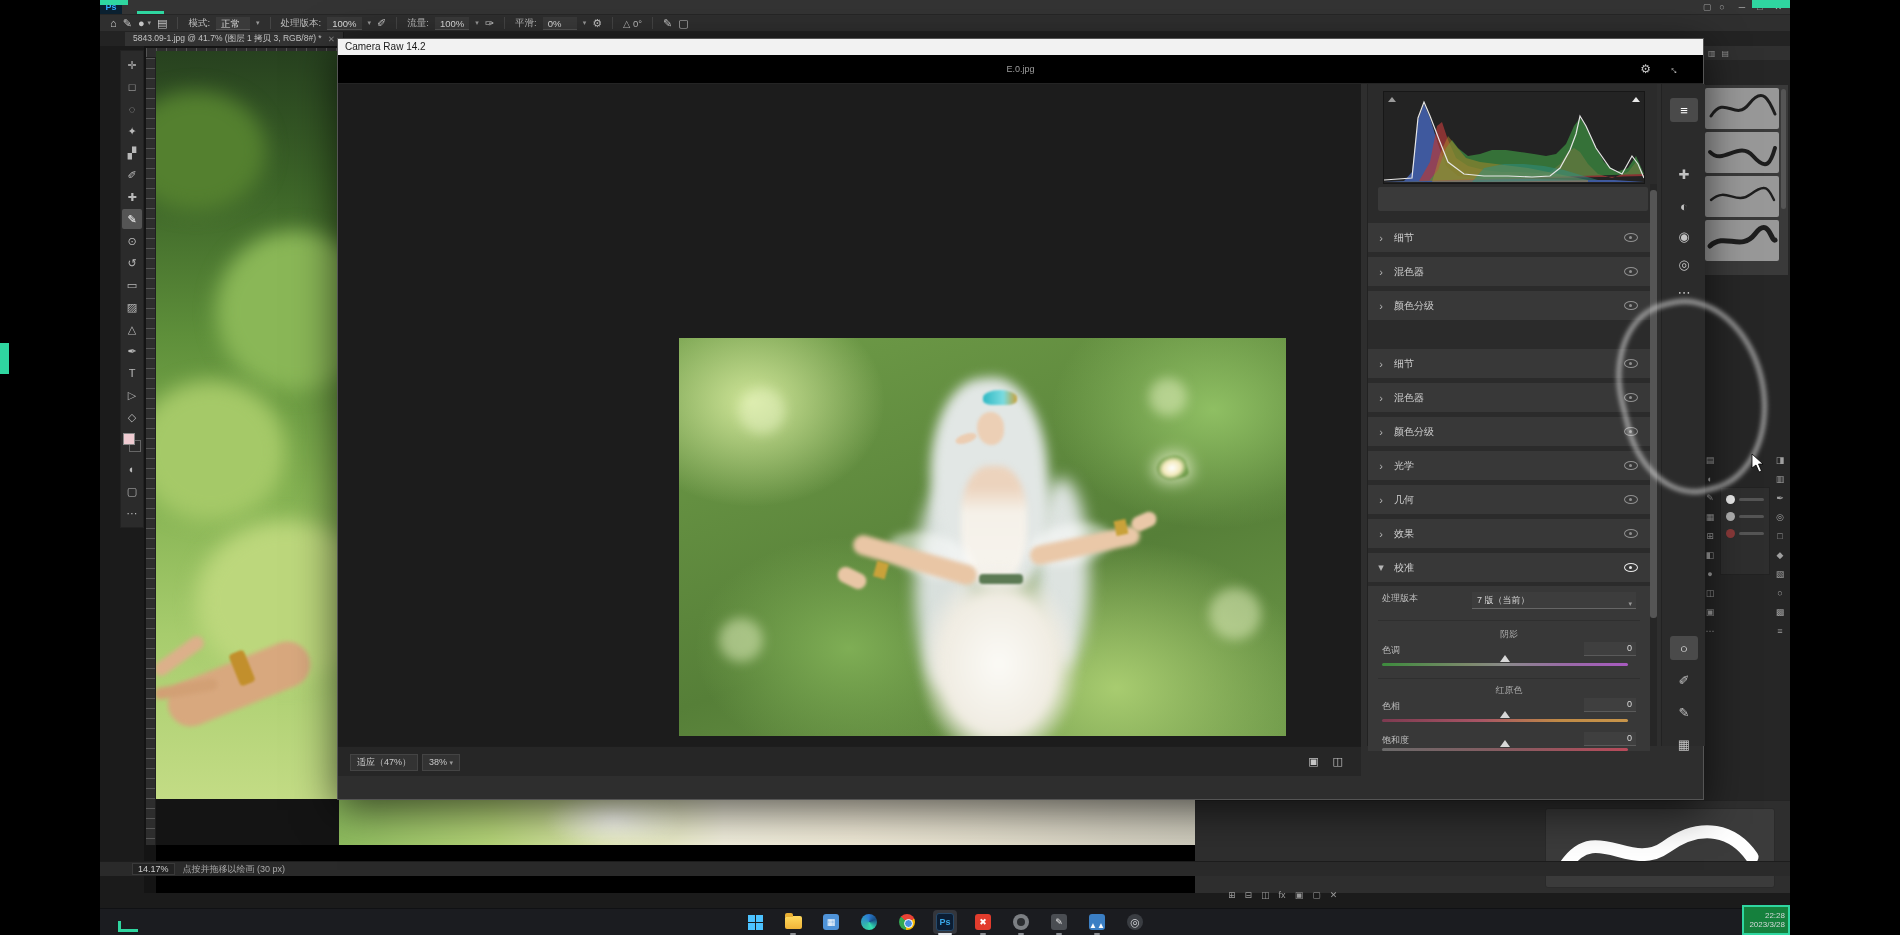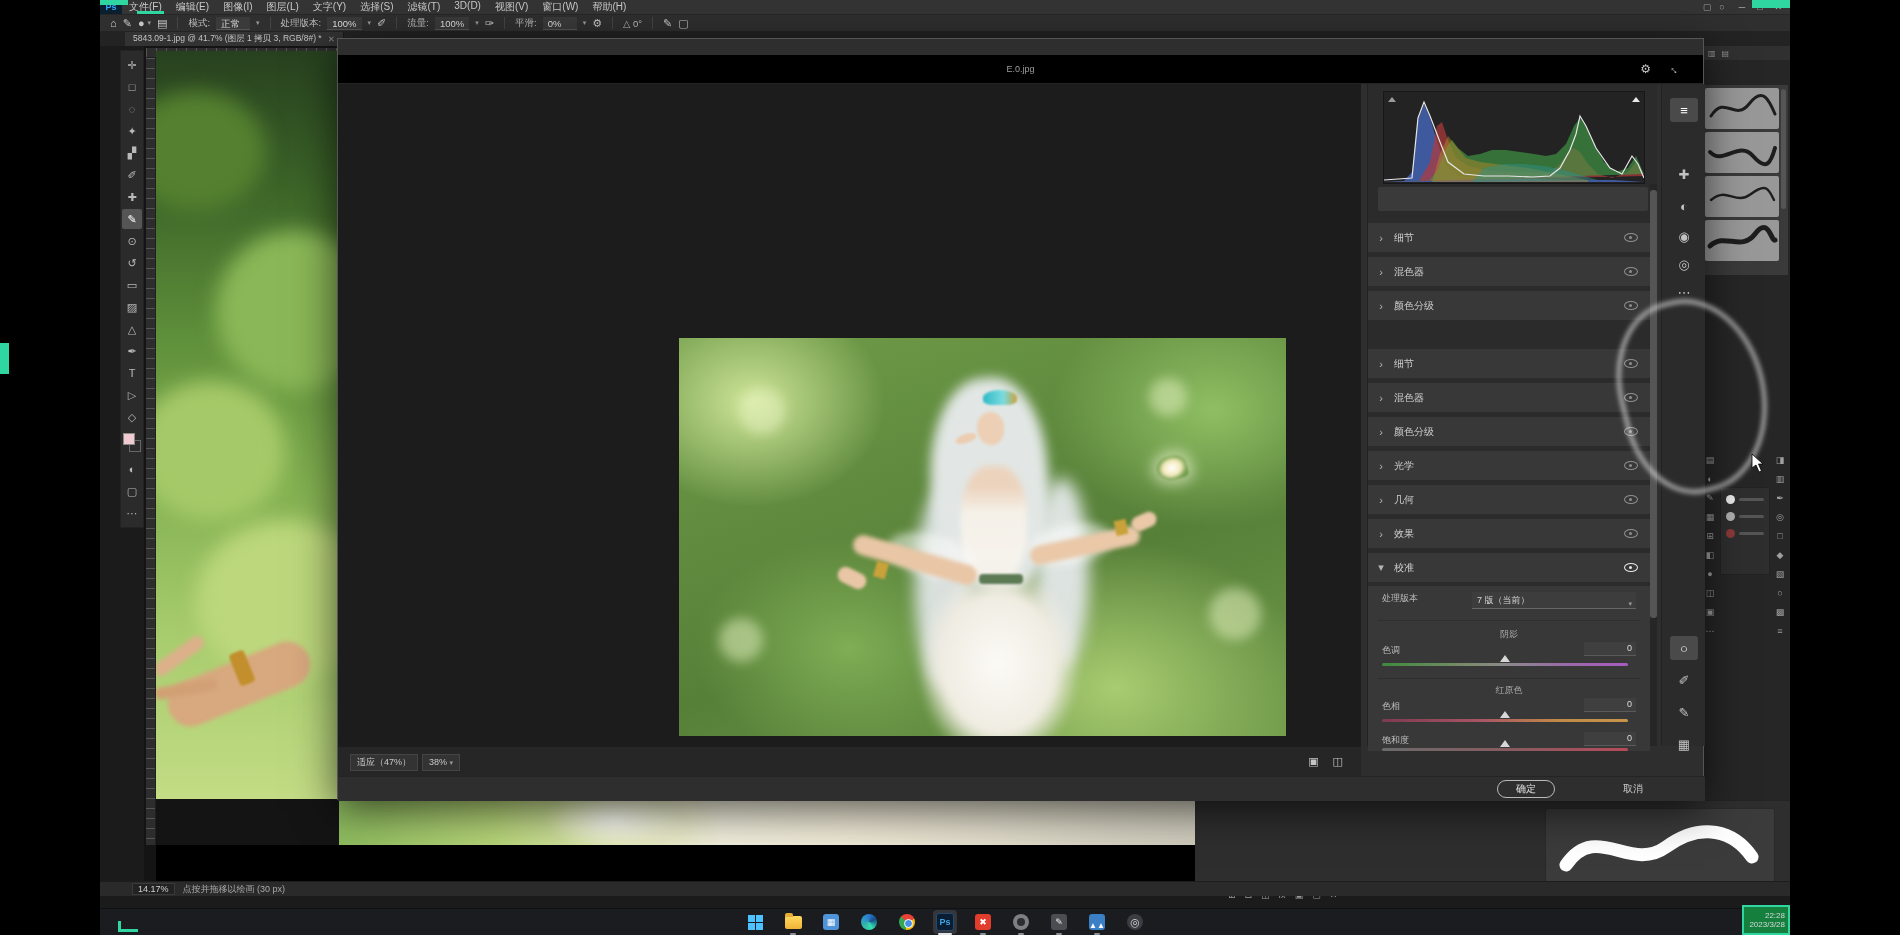--- a/index.html
+++ b/index.html
@@ -43,21 +43,21 @@
   .blur-blob{position:absolute;border-radius:50%;filter:blur(10px)}
   #doc-hand{left:8px;top:610px;width:150px;height:46px;background:#d8a87e;border-radius:24px;transform:rotate(-22deg);filter:blur(2px)}
   #doc-hand-f1{left:-6px;top:598px;width:58px;height:14px;background:#dcb08a;border-radius:8px;transform:rotate(-36deg);filter:blur(2px)}
   #doc-hand-f2{left:-2px;top:632px;width:64px;height:12px;background:#d2a075;border-radius:8px;transform:rotate(-10deg);filter:blur(2px)}
   #doc-bracelet{left:78px;top:600px;width:16px;height:34px;background:#c28f2c;transform:rotate(-22deg);filter:blur(1px);border-radius:4px}
   #doc-strip{left:239px;top:800px;width:856px;height:45px;overflow:hidden;
     background:linear-gradient(90deg,#8dbb5e 0%,#b5d478 18%,#dfe6b0 32%,#f2efdd 45%,#efe9d6 60%,#e4dfcd 75%,#d6d2c2 90%,#cfccbd 100%)}
   #doc-strip .dress{position:absolute;left:205px;top:-10px;width:140px;height:60px;background:radial-gradient(closest-side,#fdfdf8,rgba(253,253,248,0));filter:blur(4px)}
   #black-bottom{left:56px;top:845px;width:1039px;height:48px;background:#000}
   
-  #statusbar{left:0;top:881px;width:1690px;height:15px;background:#2a2a2a;border-top:1px solid #1d1d1d;display:flex;align-items:center;font-size:9px;color:#a9a9a9;gap:8px;padding-left:32px}
+  #statusbar{left:0;top:861px;width:1690px;height:15px;background:#2a2a2a;border-top:1px solid #1d1d1d;display:flex;align-items:center;font-size:9px;color:#a9a9a9;gap:8px;padding-left:32px}
   #status-zoom{background:#222;padding:0 5px;border:1px solid #3a3a3a;color:#cfcfcf}
   
   #dock{left:1600px;top:46px;width:90px;height:847px;background:#262626;border-left:1px solid #1c1c1c}
   #dock-head{left:1600px;top:46px;width:90px;height:14px;background:#303030;display:flex;gap:6px;align-items:center;padding-left:8px;font-size:8px;color:#999}
   #brush-panel{left:1602px;top:85px;width:86px;height:190px;background:#3a3a3a;padding:3px;display:flex;flex-direction:column;gap:3px}
   .preset-row{width:74px;height:41px;background:#989898;border-radius:2px}
   #brush-scroll{position:absolute;right:2px;top:4px;width:5px;height:120px;background:#555;border-radius:3px}
   .icol{width:16px;display:flex;flex-direction:column;align-items:center;gap:9px;font-size:9px;color:#9f9f9f}
   #icol-a{left:1602px;top:455px}
   #icol-b{left:1672px;top:455px}
@@ -172,33 +172,20 @@
 <body>
 
 <div id="stage">
 
   <div class="a gmark" style="left:0;top:343px;width:9px;height:31px"></div>
 
   <div class="a" id="desktop">
 
     <div class="a" id="menubar">
       <div id="ps-appicon">Ps</div>
-      <div id="menu-items">
-          <span>文件(F)</span>
-          <span>编辑(E)</span>
-          <span>图像(I)</span>
-          <span>图层(L)</span>
-          <span>文字(Y)</span>
-          <span>选择(S)</span>
-          <span>滤镜(T)</span>
-          <span>3D(D)</span>
-          <span>视图(V)</span>
-          <span>窗口(W)</span>
-          <span>帮助(H)</span>
-        </div>
       <div id="menubar-right">
         <span class="glyph">▢</span>
         <span class="glyph">○</span>
         <span id="win-controls">
           <span>─</span><span>□</span><span>✕</span>
         </span>
       </div>
     </div>
 
     <div class="a" id="optionsbar">
@@ -361,20 +348,21 @@
         <span>▢</span>
         <span>✕</span>
       </div>
 
     <div class="a" id="statusbar">
       <span id="status-zoom">14.17%</span>
       <span>点按并拖移以绘画 (30 px)</span>
     </div>
 
     <div class="a" id="acr">
+      <div class="a" id="acr-title">Camera Raw 14.2</div>
       <div class="a" id="acr-head">
         <div id="acr-filename">E.0.jpg</div>
         <span class="a" id="acr-gear">⚙</span>
         <span class="a" id="acr-expand">↔</span>
       </div>
 
       <div class="a" id="acr-preview">
         <div class="a" id="photo">
           <div class="bokeh" style="left:60px;top:50px;width:46px;height:46px"></div>
           <div class="bokeh" style="left:470px;top:40px;width:38px;height:38px"></div>
@@ -522,24 +510,20 @@
           <div class="acr-tool" style="top: 110px;">◐</div>
           <div class="acr-tool" style="top: 140px;">◉</div>
           <div class="acr-tool" style="top: 168px;">◎</div>
           <div class="acr-tool" style="top: 196px;">⋯</div>
           <div class="acr-tool active" style="top: 552px;">○</div>
           <div class="acr-tool" style="top: 584px;">✐</div>
           <div class="acr-tool" style="top: 616px;">✎</div>
           <div class="acr-tool" style="top: 648px;">▦</div>
         </div>
 
-      <div class="a" id="acr-footer">
-        <div id="ok-btn">确定</div>
-        <div id="cancel-btn">取消</div>
-      </div>
 
       <div class="a" id="brushblob"></div>
       <svg class="a" id="cursor" width="14" height="20" viewBox="0 0 14 20">
         <path d="M1,1 L1,15 L5,12 L8,19 L10.5,18 L7.5,11 L12,11 Z" fill="#fff" stroke="#000" stroke-width="0.8"></path>
       </svg>
     </div>
 
     <div class="a" id="taskbar">
       <div class="tb-app">
           <div class="tb-start">

